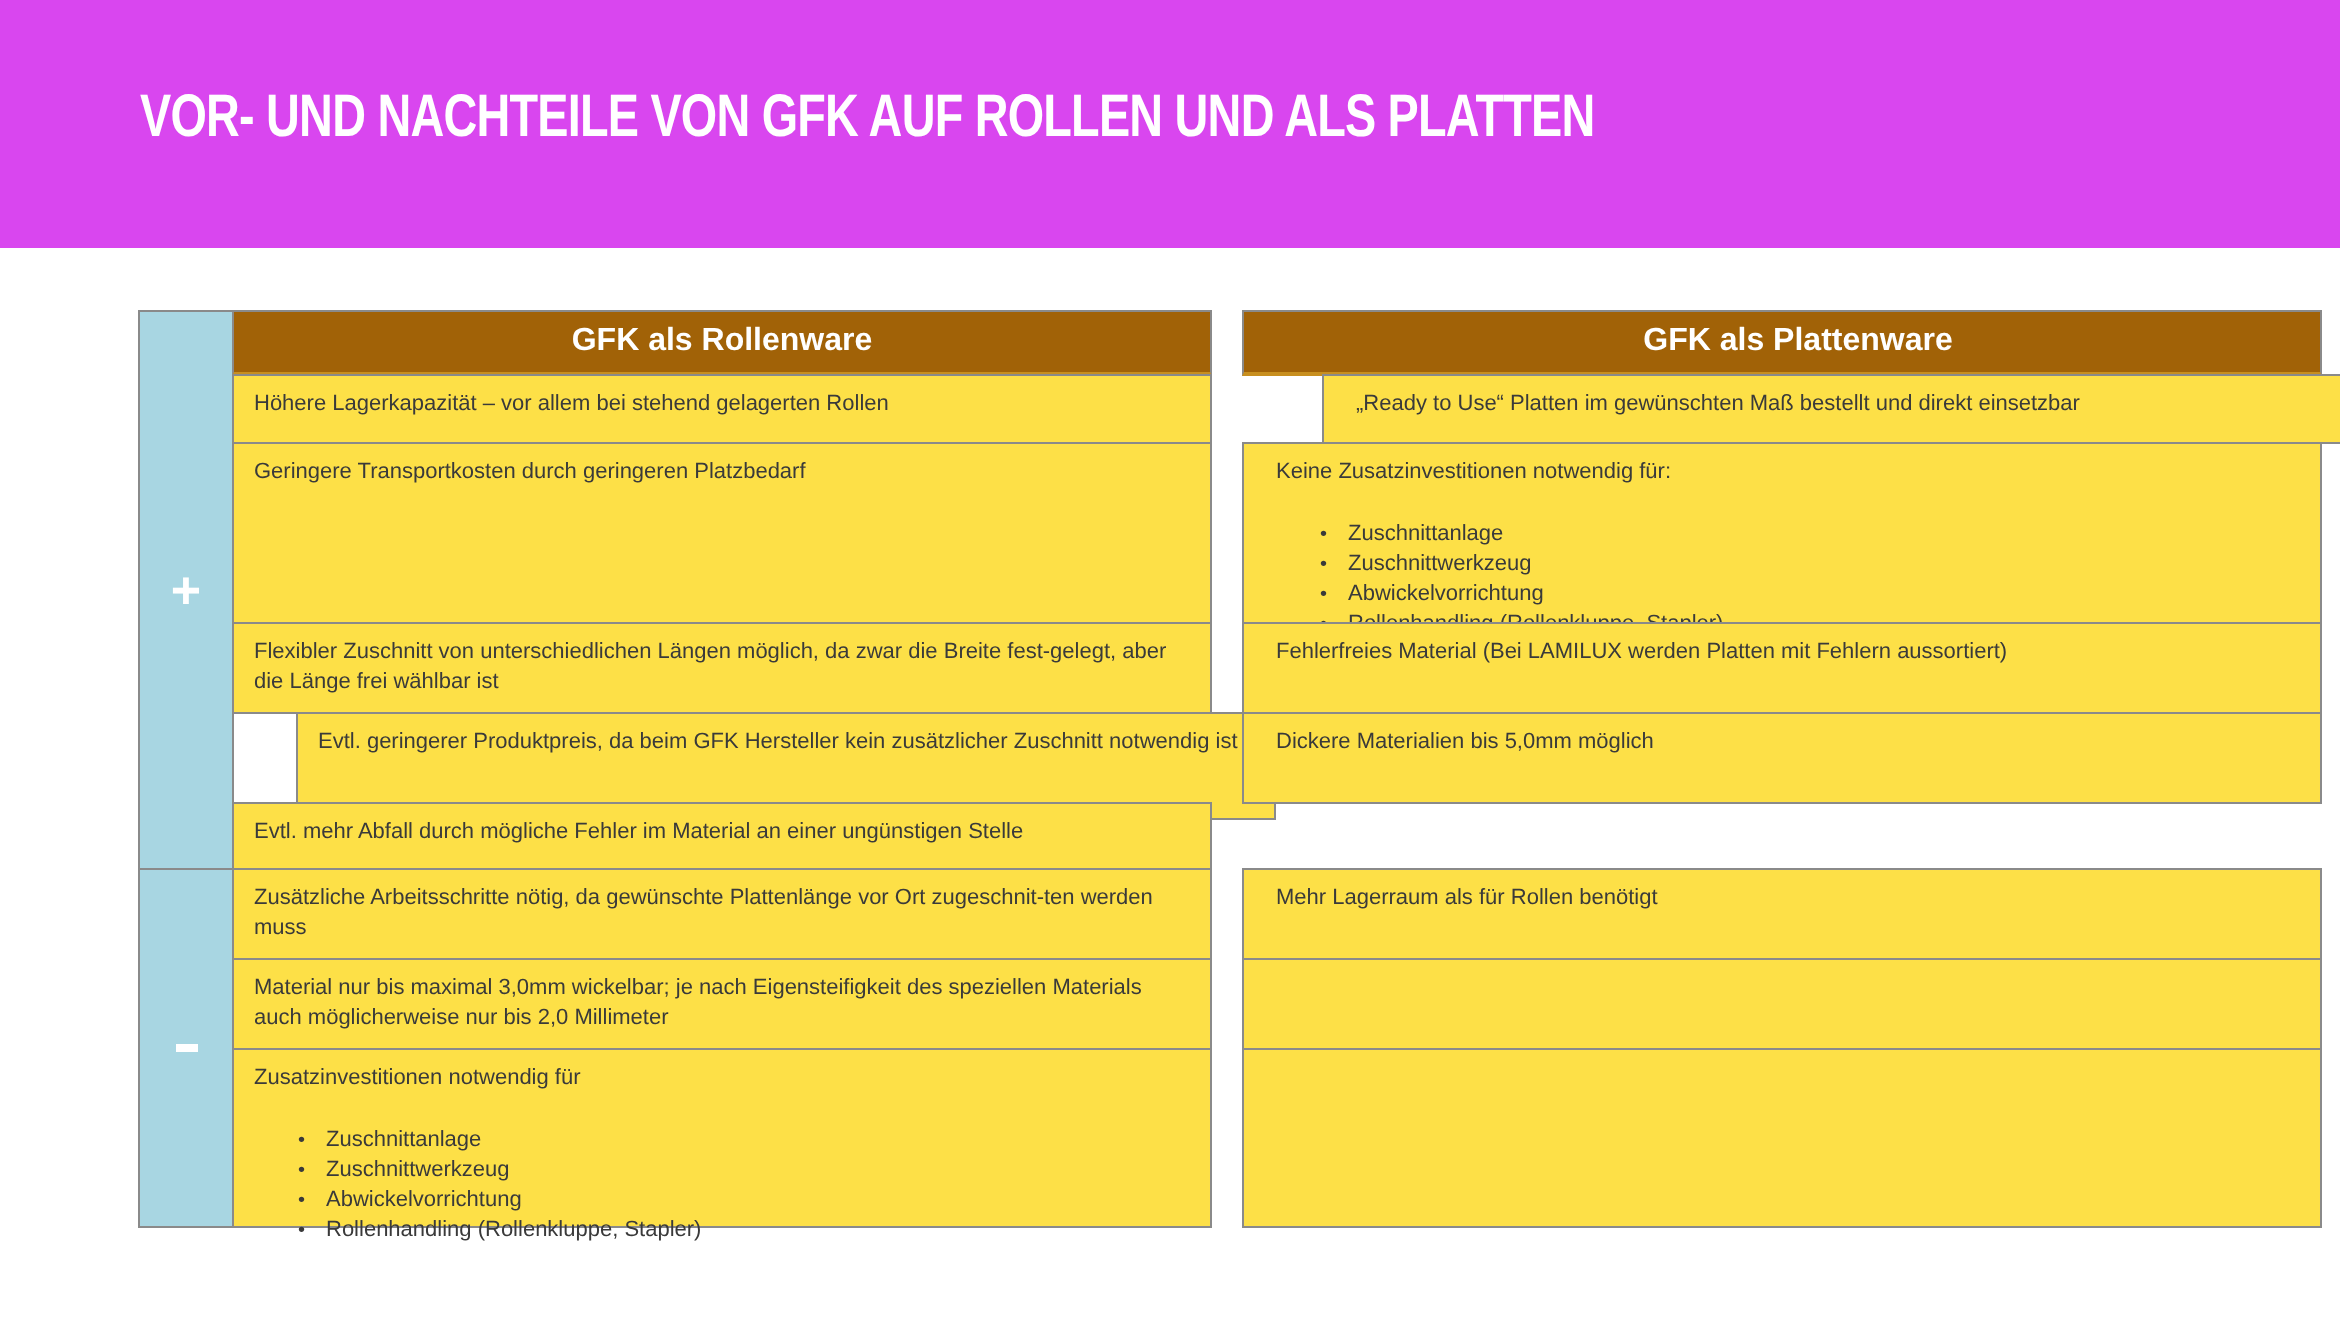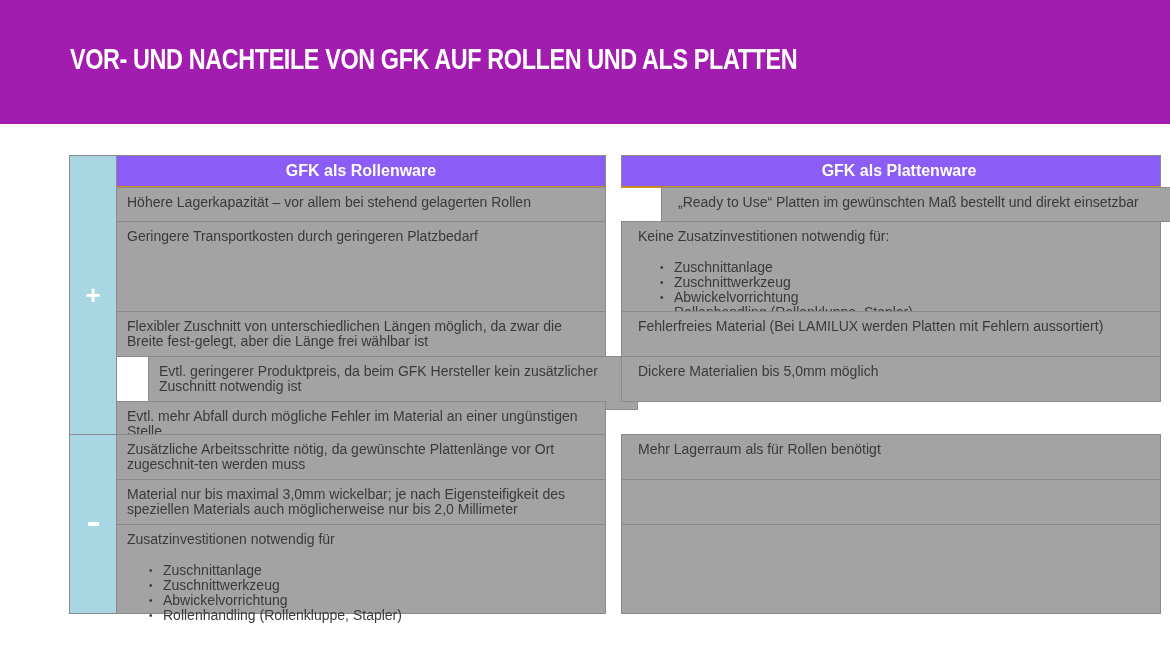--- a/index.html
+++ b/index.html
@@ -2,49 +2,49 @@
 <html><head>
   <meta charset="utf-8">
   <style>
     html, body { margin: 0; padding: 0; }
     body {
       width: 1170px; height: 659px; background: #ffffff;
       font-family: "Liberation Sans", sans-serif; position: relative; overflow: hidden;
     }
     .header {
       position: absolute; left: 0; top: 0; width: 1170px; height: 124px;
-      background: #a21caf;
+      background: #d946ef;
     }
     .title {
       position: absolute; left: 70px; top: 42px;
       font-family: "Liberation Sans", sans-serif; font-weight: bold;
       font-size: 30px; color: #ffffff; letter-spacing: -0.5px;
       transform: scaleX(0.78); transform-origin: left center; white-space: nowrap;
     }
     .table {
       position: absolute; left: 69px; top: 155px; width: 1027px; height: 459px;
     }
     .side {
       position: absolute; left: 0; width: 48px; background: #a8d6e2;
       border: 1px solid #8a8a8a; box-sizing: border-box;
       display: flex; align-items: center; justify-content: center;
       color: #ffffff; font-weight: bold; font-size: 26px;
     }
     .side.plus { top: 0; height: 280px; }
     .side.minus { top: 279px; height: 180px; }
     .minus-bar { width: 11px; height: 4px; background: #fff; }
     .hdr {
-      position: absolute; top: 0; height: 33px; background: #8b5cf6;
+      position: absolute; top: 0; height: 33px; background: #a16207;
       border: 1px solid #8a8a8a; border-bottom: 2px solid #c88f1f; box-sizing: border-box;
       color: #ffffff; font-weight: bold; font-size: 16px;
       display: flex; align-items: center; justify-content: center;
     }
     .cell {
       position: absolute; box-sizing: border-box; border: 1px solid #8a8a8a;
-      background: #a3a3a3; color: #3a3a3a; font-size: 14px; line-height: 15px;
+      background: #fde047; color: #3a3a3a; font-size: 11px; line-height: 15px;
       padding: 7px 10px;
     }
     .cell ul { margin: 16px; padding: 0 0 0 6px; list-style: none; }
     .cell li { position: relative; padding-left: 14px; }
     .cell li::before { content: "•"; position: absolute; left: 0; font-size: 10px; }
     .c1 { left: 47px; width: 490px; }
     .c2 { left: 552px; width: 540px; padding-left: 16px; }
   </style>
 </head>
 <body>

